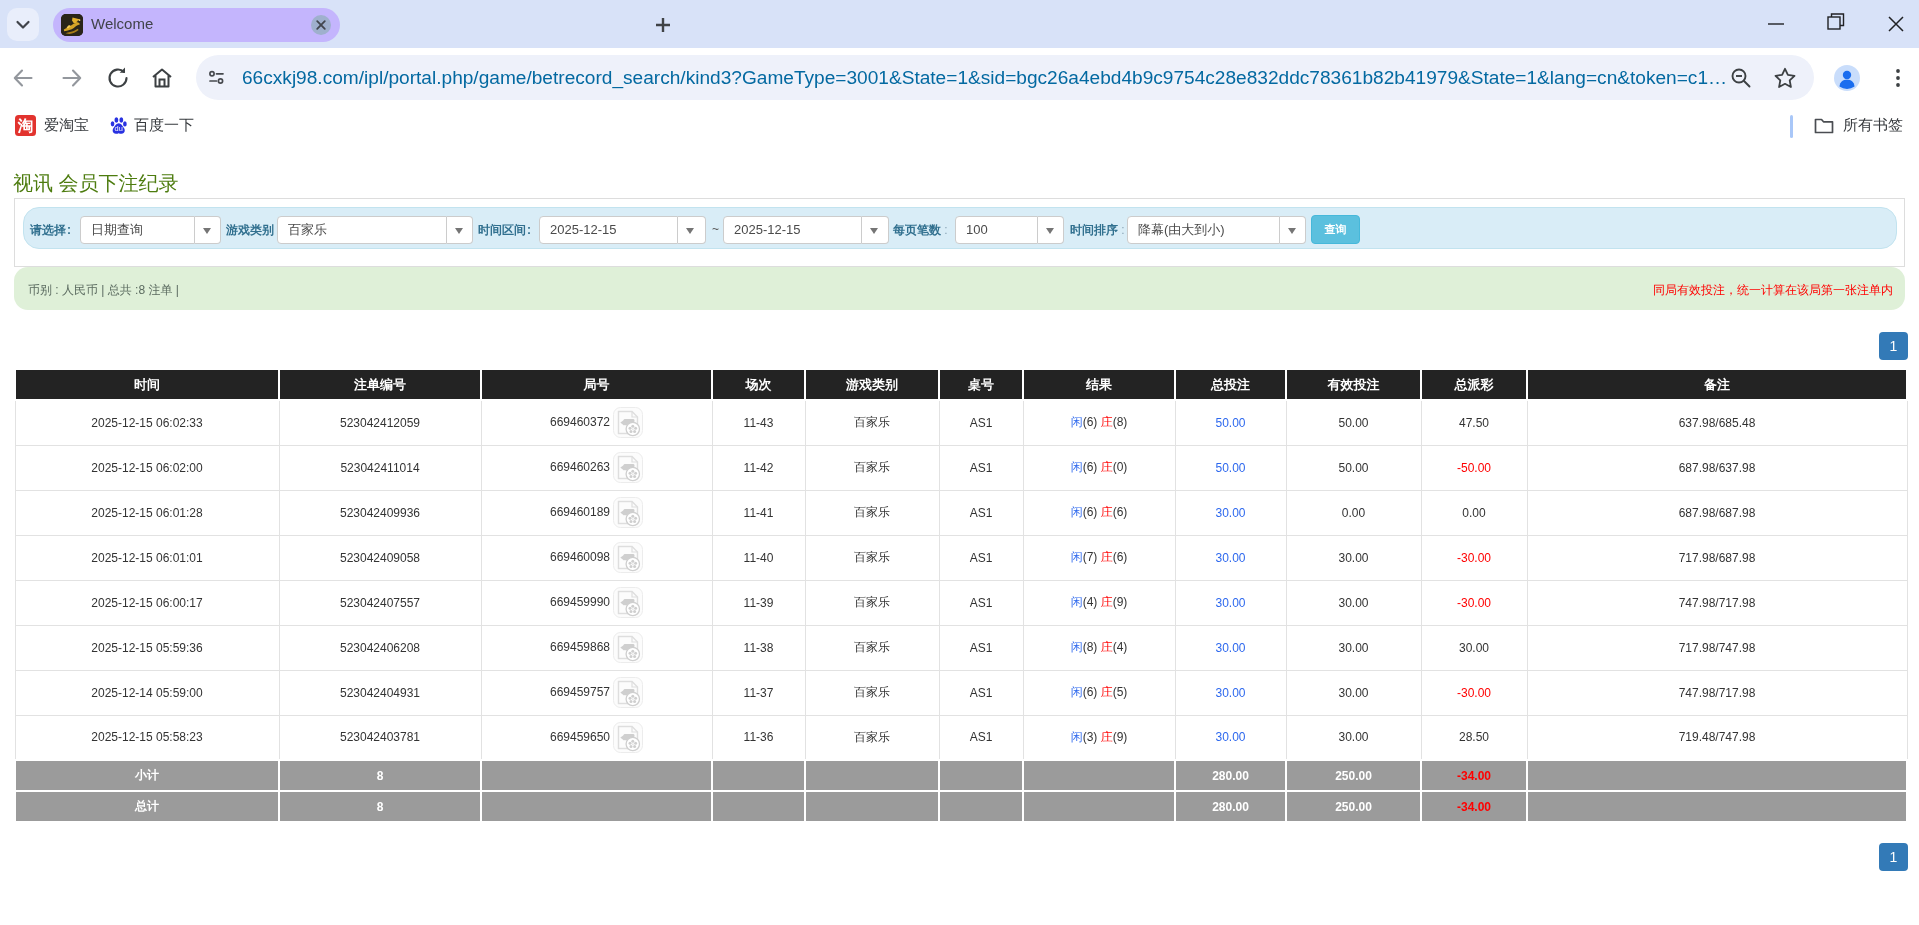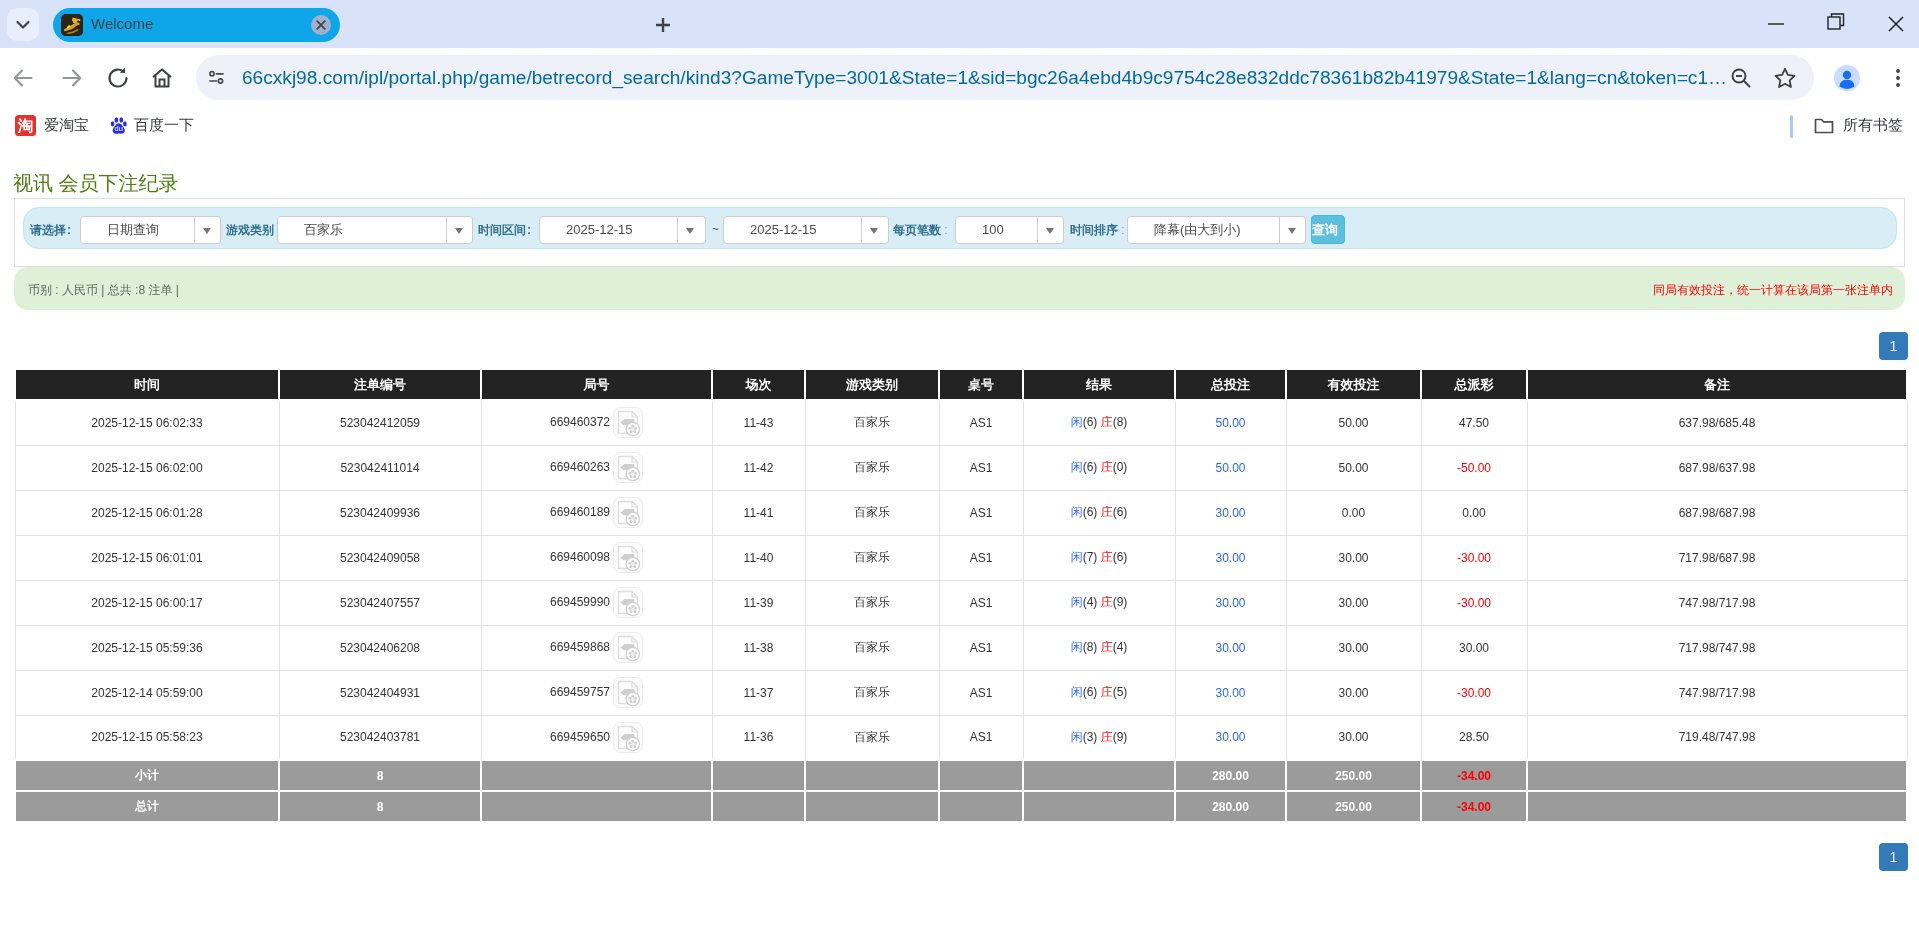--- a/index.html
+++ b/index.html
@@ -2,44 +2,44 @@
 <html><head>
 <meta charset="utf-8">
 <style>
 *{margin:0;padding:0;box-sizing:border-box}
 html,body{width:1919px;height:925px;overflow:hidden;background:#fff;
   font-family:"Liberation Sans",sans-serif;}
 .abs{position:absolute}
 
 #tabstrip{position:absolute;left:0;top:0;width:1919px;height:48px;background:#d8e2f8}
 #tabsearch{position:absolute;left:7px;top:8px;width:32px;height:33px;border-radius:10px;background:#e9eefb}
-#tab1{position:absolute;left:53px;top:8px;width:287px;height:34px;border-radius:17px;background:#0ea5e9}
+#tab1{position:absolute;left:53px;top:8px;width:287px;height:34px;border-radius:17px;background:#c4b5fd}
 #tab1 .fav{position:absolute;left:8px;top:6px;width:22px;height:22px;border-radius:5px;background:#24201a;overflow:hidden}
 #tab1 .t{position:absolute;left:38px;top:7px;font-size:15px;color:#41434a}
 #tab1 .cx{position:absolute;left:258px;top:7px;width:20px;height:20px;border-radius:50%;background:#9fb0cd}
 #tab2{position:absolute;left:352px;top:10px;width:285px;height:38px;border-radius:10px 10px 0 0;background:#fff}
 #tab2 .t{position:absolute;left:36px;top:9px;font-size:14px;color:#272a2d}
 #newtab{position:absolute;left:650px;top:12px;width:26px;height:26px;color:#3c4043}
 
 #toolbar{position:absolute;left:0;top:48px;width:1919px;height:58px;background:#fff}
 #omnibox{position:absolute;left:196px;top:7px;width:1618px;height:45px;border-radius:23px;background:#eef1fa}
 #urltext{position:absolute;left:46px;top:12px;font-size:19.1px;color:#0369a1;white-space:nowrap}
 #bookmarks{position:absolute;left:0;top:106px;width:1919px;height:40px;background:#fff}
 .bktext{font-size:15px;color:#35383c}
 
 #page{position:absolute;left:0;top:146px;width:1919px;height:779px;background:#fff}
 #ptitle{position:absolute;left:13px;top:24px;font-size:20px;color:#4d7c0f}
 #fpanel{position:absolute;left:14px;top:52px;width:1891px;height:69px;border:1px solid #ddd;background:#fff}
 #fbar{position:absolute;left:8px;top:8px;width:1874px;height:42px;background:#d9edf7;border:1px solid #c2e3ef;border-radius:16px}
 .flabel{position:absolute;top:14px;font-size:12px;font-weight:bold;color:#31708f;white-space:nowrap}
 .fcolon{color:#8aa5b5;font-weight:normal}
-.finput{position:absolute;top:8px;height:28px;background:#fff;border:1px solid #ccc;border-radius:4px 0 0 4px;font-size:13px;color:#4a4a4a;line-height:26px;padding-left:26px;white-space:nowrap}
+.finput{position:absolute;top:8px;height:28px;background:#fff;border:1px solid #ccc;border-radius:4px 0 0 4px;font-size:13px;color:#4a4a4a;line-height:26px;padding-left:10px;white-space:nowrap}
 .farrow{position:absolute;top:8px;width:26px;height:28px;background:#fff;border:1px solid #ccc;border-left:none;border-radius:0 4px 4px 0}
 .farrow:after{content:"";position:absolute;left:8px;top:11px;border-left:4.5px solid transparent;border-right:4.5px solid transparent;border-top:6px solid #757575}
-#qbtn{position:absolute;left:1287px;top:7px;width:34px;height:29px;background:#5bc0de;border:1px solid #46b8da;border-radius:4px;color:#fff;font-size:13px;font-weight:bold;line-height:27px}
+#qbtn{position:absolute;left:1287px;top:7px;width:49px;height:29px;background:#5bc0de;border:1px solid #46b8da;border-radius:4px;color:#fff;font-size:11px;font-weight:bold;text-align:center;line-height:27px}
 #greenbar{position:absolute;left:14px;top:121px;width:1891px;height:43px;background:#dff0d8;border-radius:14px}
 #greenbar .l{position:absolute;left:14px;top:15px;font-size:12px;color:#5b6b60}
 #greenbar .r{position:absolute;right:12px;top:15px;font-size:12px;color:#ff0000}
 .pagebtn{position:absolute;width:29px;height:28px;background:#337ab7;border-radius:4px;color:#fff;font-size:14px;text-align:center;line-height:28px}
 
 #btable{position:absolute;left:14px;top:222px;width:1892px;border-collapse:collapse;table-layout:fixed;font-size:12px;color:#333}
 #btable th{background:#232323;color:#fff;font-size:13px;font-weight:bold;height:31px;border:2px solid #fff;padding:0}
 #btable td{background:#fff;text-align:center;height:45px;border:1px solid #e2e2e2;padding:0}
 #btable tr.ft td{background:#9b9b9b;color:#fff;height:31px;border:2px solid #fff;font-size:12px;font-weight:bold}
 #btable tr.ft td.neg{color:#ff0000}

